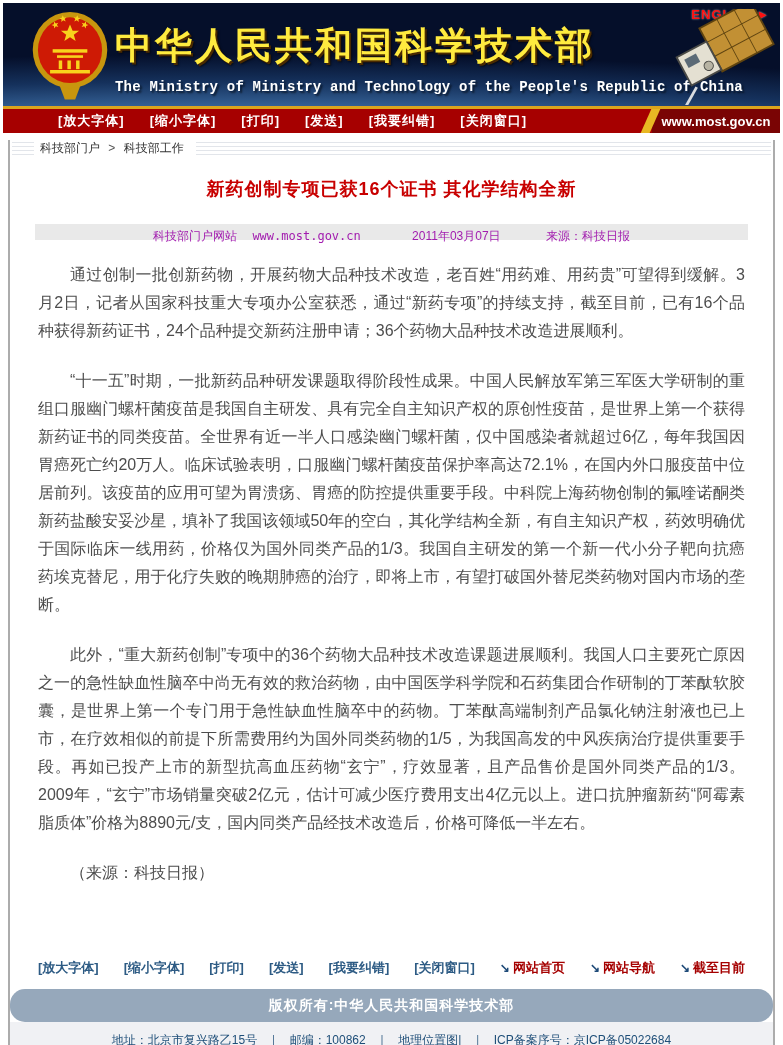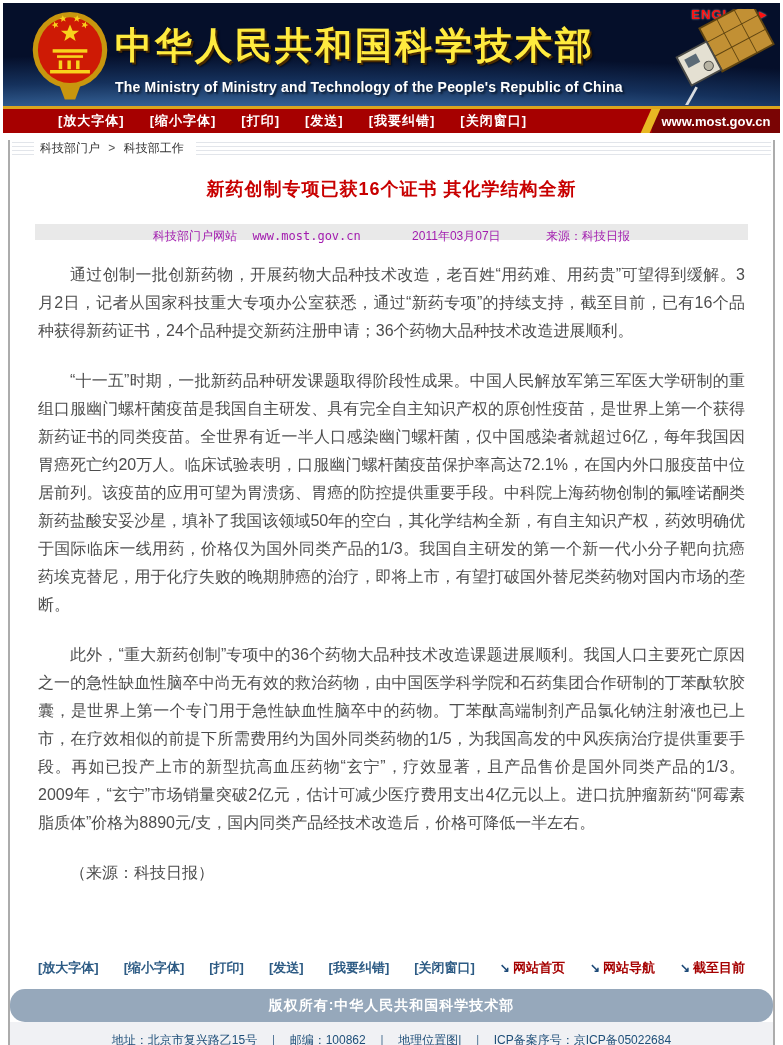--- a/index.html
+++ b/index.html
@@ -11,21 +11,21 @@
   .page { padding:3px 3px 0; background:#fff; }
 
   
   .banner {
     position:relative; height:103px; overflow:hidden;
     background:
       radial-gradient(120% 95% at 26% 160%, rgba(255,255,255,.55) 0%, rgba(255,255,255,0) 55%),
       radial-gradient(150% 120% at 30% 170%, #BCD6EA 0%, #76A4CC 30%, #3A699F 55%, #15315C 78%, #050F2A 100%);
   }
   .emblem { position:absolute; left:28px; top:8px; }
-  .banner-text { position:absolute; left:112px; top:18px; white-space:nowrap; }
+  .banner-text { position:absolute; left:112px; top:18px; white-space:nowrap;font-family:Liberation Mono, monospace; }
   .title-cn {
     font-size:37px; font-weight:bold; color:#FFEB3F; letter-spacing:3px;
     text-shadow:2px 2px 0 #4a2a00, 3px 3px 2px rgba(0,0,0,.55);
   }
   .title-en {
     margin-top:8px; font-size:14px; font-weight:bold; color:#FFFFFF;
     text-shadow:1px 1px 0 #10294d, 2px 2px 2px rgba(0,0,0,.6); letter-spacing:.2px;
   }
   .english-link {
     position:absolute; top:4px; right:10px; color:#FF1010; font-weight:bold;

